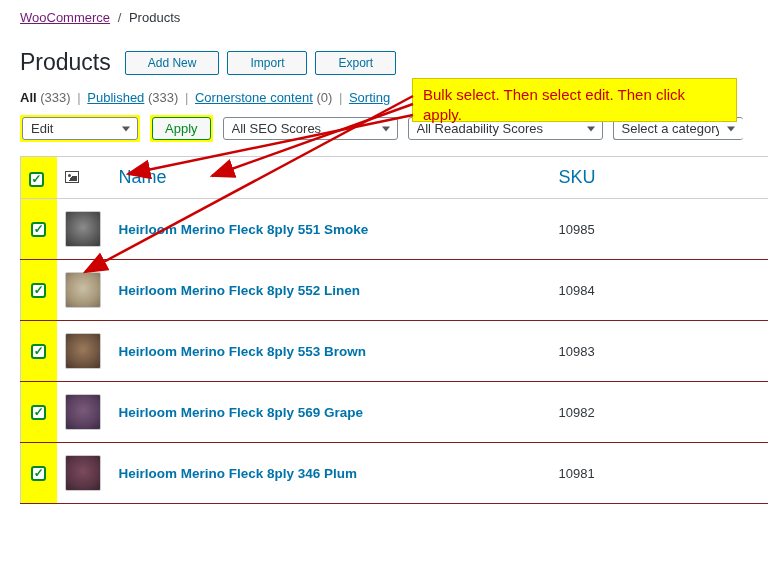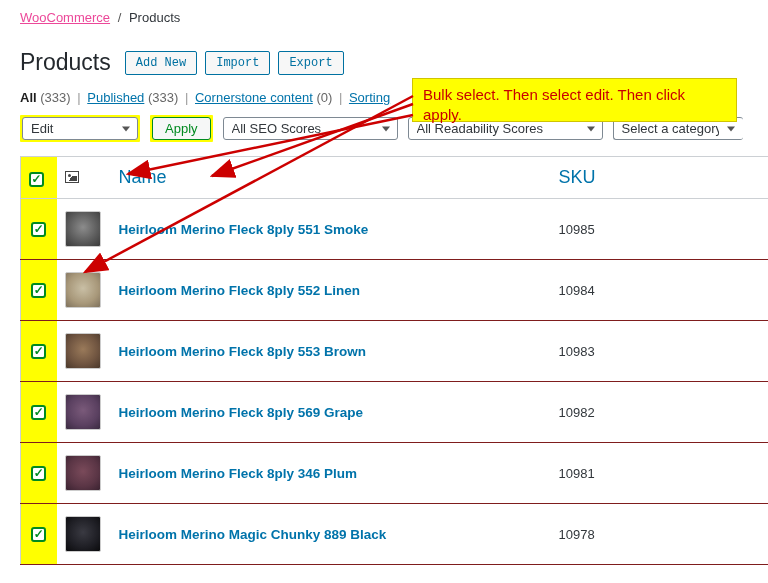--- a/index.html
+++ b/index.html
@@ -10,34 +10,33 @@
     color: #32373c;
     background: #fff;
     width: 768px;
     height: 583px;
     padding: 10px 0 0 20px;
     overflow: hidden;
     position: relative;
   }
   a { color: #0073aa; text-decoration: none; }
   .breadcrumb { font-size: 13px; margin-bottom: 24px; }
-  .breadcrumb .wc { color: #ec4899; text-decoration: underline; }
+  .breadcrumb .wc { color: #701a75; text-decoration: underline; }
   .breadcrumb .sep { color: #555; margin: 0 4px; }
   .page-title-row { display: flex; align-items: center; gap: 8px; margin-bottom: 14px; }
   .page-title { font-size: 23px; font-weight: 400; color: #23282d; margin-right: 6px; }
   .btn {
     display: inline-block;
     border: 1px solid #0071a1;
     color: #0071a1;
     background: #f7f7f7;
-    padding: 4px 10px;
+    padding: 4px 22px;
     font-size: 12px;
     border-radius: 2px;
     cursor: pointer;
-    font-family: Liberation Mono, monospace;
   }
   .subsubsub { font-size: 13px; margin-bottom: 10px; color: #666; }
   .subsubsub .count { color: #666; }
   .subsubsub .pipe { color: #999; margin: 0 3px; }
   .subsubsub .all { color: #1e1e1e; font-weight: 600; }
   .subsubsub a { color: #0073aa; text-decoration: underline; }
   .filter-row { display: flex; gap: 10px; align-items: center; margin-bottom: 14px; }
   .hilite { background: #ffff00; padding: 2px; border-radius: 1px; }
   .select {
     border: 1px solid #7e8993;
@@ -264,28 +263,20 @@
         <td class="col-sku"><span>10982</span></td>
       </tr>
       <tr>
         <td class="col-cb hilite-col"><span class="checkbox checked"></span></td>
         <td class="col-img">
           <div class="thumb plum"></div>
         </td>
         <td class="col-name"><a class="prod-name">Heirloom Merino Fleck 8ply 346 Plum</a></td>
         <td class="col-sku"><span>10981</span></td>
       </tr>
-      <tr>
-        <td class="col-cb hilite-col"><span class="checkbox checked"></span></td>
-        <td class="col-img">
-          <div class="thumb black"></div>
-        </td>
-        <td class="col-name"><a class="prod-name">Heirloom Merino Magic Chunky 889 Black</a></td>
-        <td class="col-sku"><span>10978</span></td>
-      </tr>
     </tbody>
 </table>
 
 <div class="annotation">
   <span>Bulk select. Then select edit. Then click apply.</span>
 </div>
 
 <svg class="arrows">
   <defs>
     <marker id="arrowhead" markerWidth="10" markerHeight="8" refX="9" refY="4" orient="auto">

